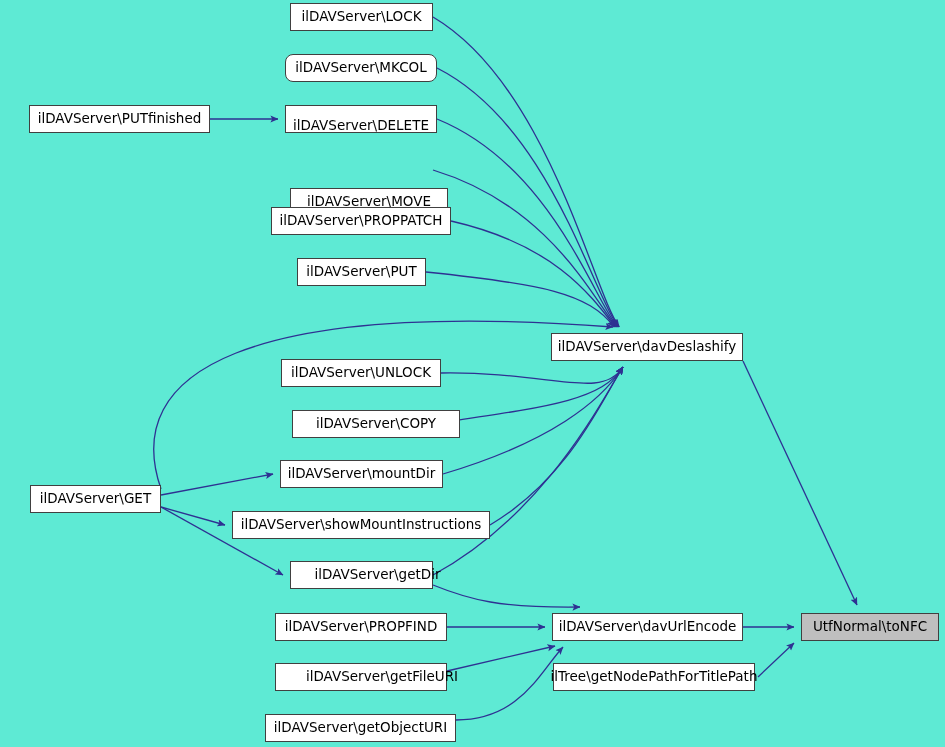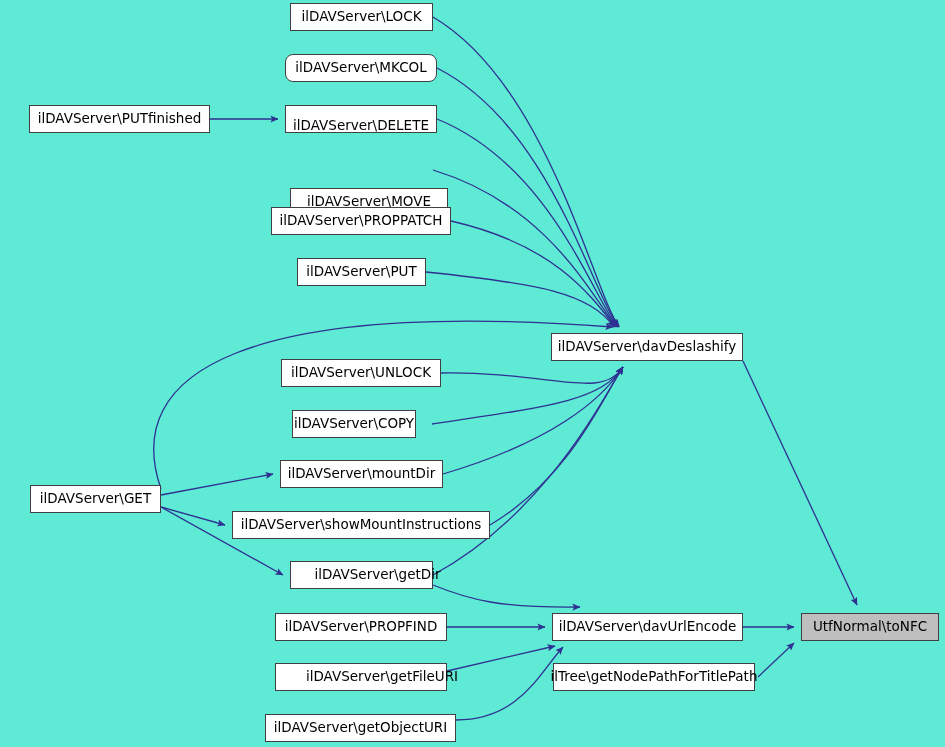--- a/index.html
+++ b/index.html
@@ -78,21 +78,21 @@
       </div>
       <div class="nodebox" style="left: 297px; top: 258px; width: 129px; height: 28px;">
         <span class="nodelabel">ilDAVServer\PUT</span>
       </div>
       <div class="nodebox" style="left: 551px; top: 333px; width: 192px; height: 28px;">
         <span class="nodelabel">ilDAVServer\davDeslashify</span>
       </div>
       <div class="nodebox" style="left: 281px; top: 359px; width: 160px; height: 28px;">
         <span class="nodelabel">ilDAVServer\UNLOCK</span>
       </div>
-      <div class="nodebox" style="left: 292px; top: 410px; width: 124px; height: 28px; justify-content: center;">
+      <div class="nodebox" style="left: 292px; top: 410px; width: 168px; height: 28px; justify-content: center;">
         <span class="nodelabel">ilDAVServer\COPY</span>
       </div>
       <div class="nodebox" style="left: 280px; top: 460px; width: 163px; height: 28px;">
         <span class="nodelabel">ilDAVServer\mountDir</span>
       </div>
       <div class="nodebox" style="left: 30px; top: 485px; width: 131px; height: 28px;">
         <span class="nodelabel">ilDAVServer\GET</span>
       </div>
       <div class="nodebox" style="left: 232px; top: 511px; width: 258px; height: 28px; justify-content: center;">
         <span class="nodelabel">ilDAVServer\showMountInstructions</span>

